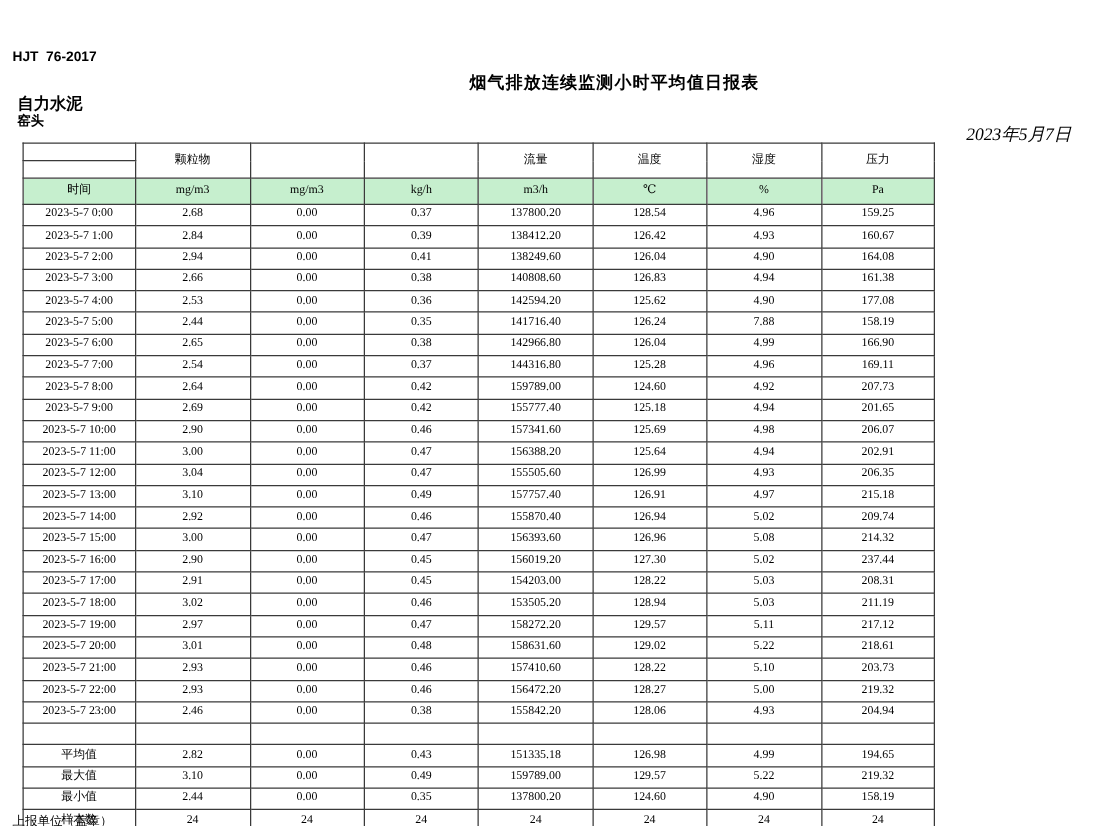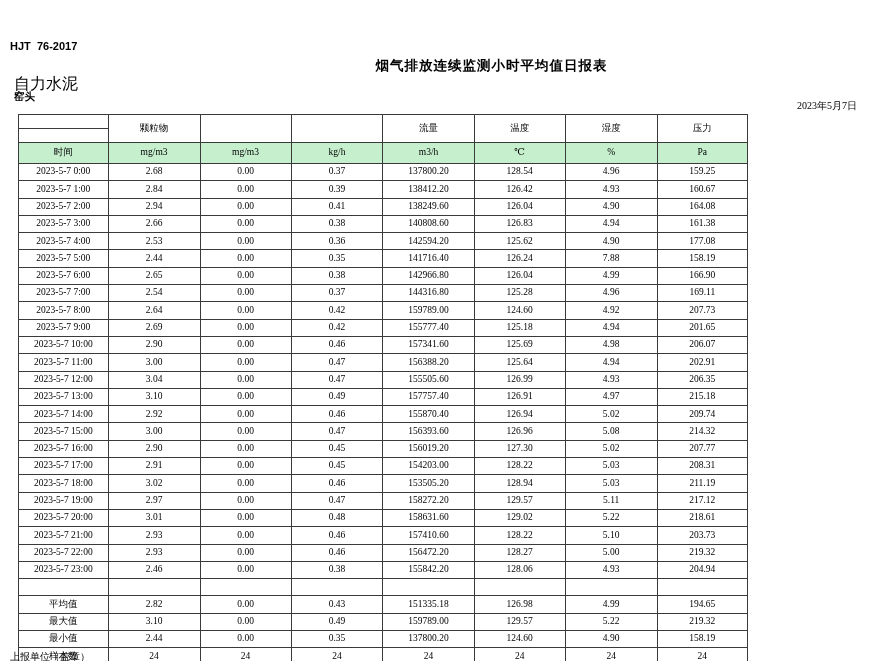--- a/index.html
+++ b/index.html
@@ -10,25 +10,26 @@
     margin-top:36px;
   }
   .std-no {
     position:absolute; left:10px; top:4px;
     font-weight:bold; font-size:11px; white-space:pre;
   }
   .title {
     position:absolute; left:0; top:21px; width:887px; text-align:center;
     font-weight:bold; font-size:13.5px; letter-spacing:1px;padding-left:48px;
   }
-  .company { position:absolute; left:14px; top:38px; font-weight:normal; font-size:16px; }
+  .company { position:absolute; left:14px; top:38px; font-weight:bold; font-size:13px; }
   .station { position:absolute; left:14px; top:54px; font-weight:bold; font-size:10.5px;text-align:right; }
   .date {
-    position:absolute; top:63px; right:30px; font-size:10px;
+    position:absolute; top:63px; right:30px; font-size:14px;
     font-family:"Liberation Serif","DejaVu Serif",serif;
+    font-style:italic;
   }
   table.report {
     position:absolute; left:18px; top:78px; width:730px;
     border-collapse:collapse; table-layout:fixed;
   }
   table.report td {
     border:1px solid #3a3a3a; text-align:center; vertical-align:middle;
     padding:0; font-size:9.5px; overflow:hidden; white-space:nowrap;
     font-family:"Liberation Serif","DejaVu Serif",serif;
     height:16.3px; line-height:1;
@@ -252,21 +253,21 @@
           <td>214.32</td>
         </tr>
         <tr>
           <td>2023-5-7 16:00</td>
           <td>2.90</td>
           <td>0.00</td>
           <td>0.45</td>
           <td>156019.20</td>
           <td>127.30</td>
           <td>5.02</td>
-          <td>207.77</td>
+          <td>237.44</td>
         </tr>
         <tr>
           <td>2023-5-7 17:00</td>
           <td>2.91</td>
           <td>0.00</td>
           <td>0.45</td>
           <td>154203.00</td>
           <td>128.22</td>
           <td>5.03</td>
           <td>208.31</td>

